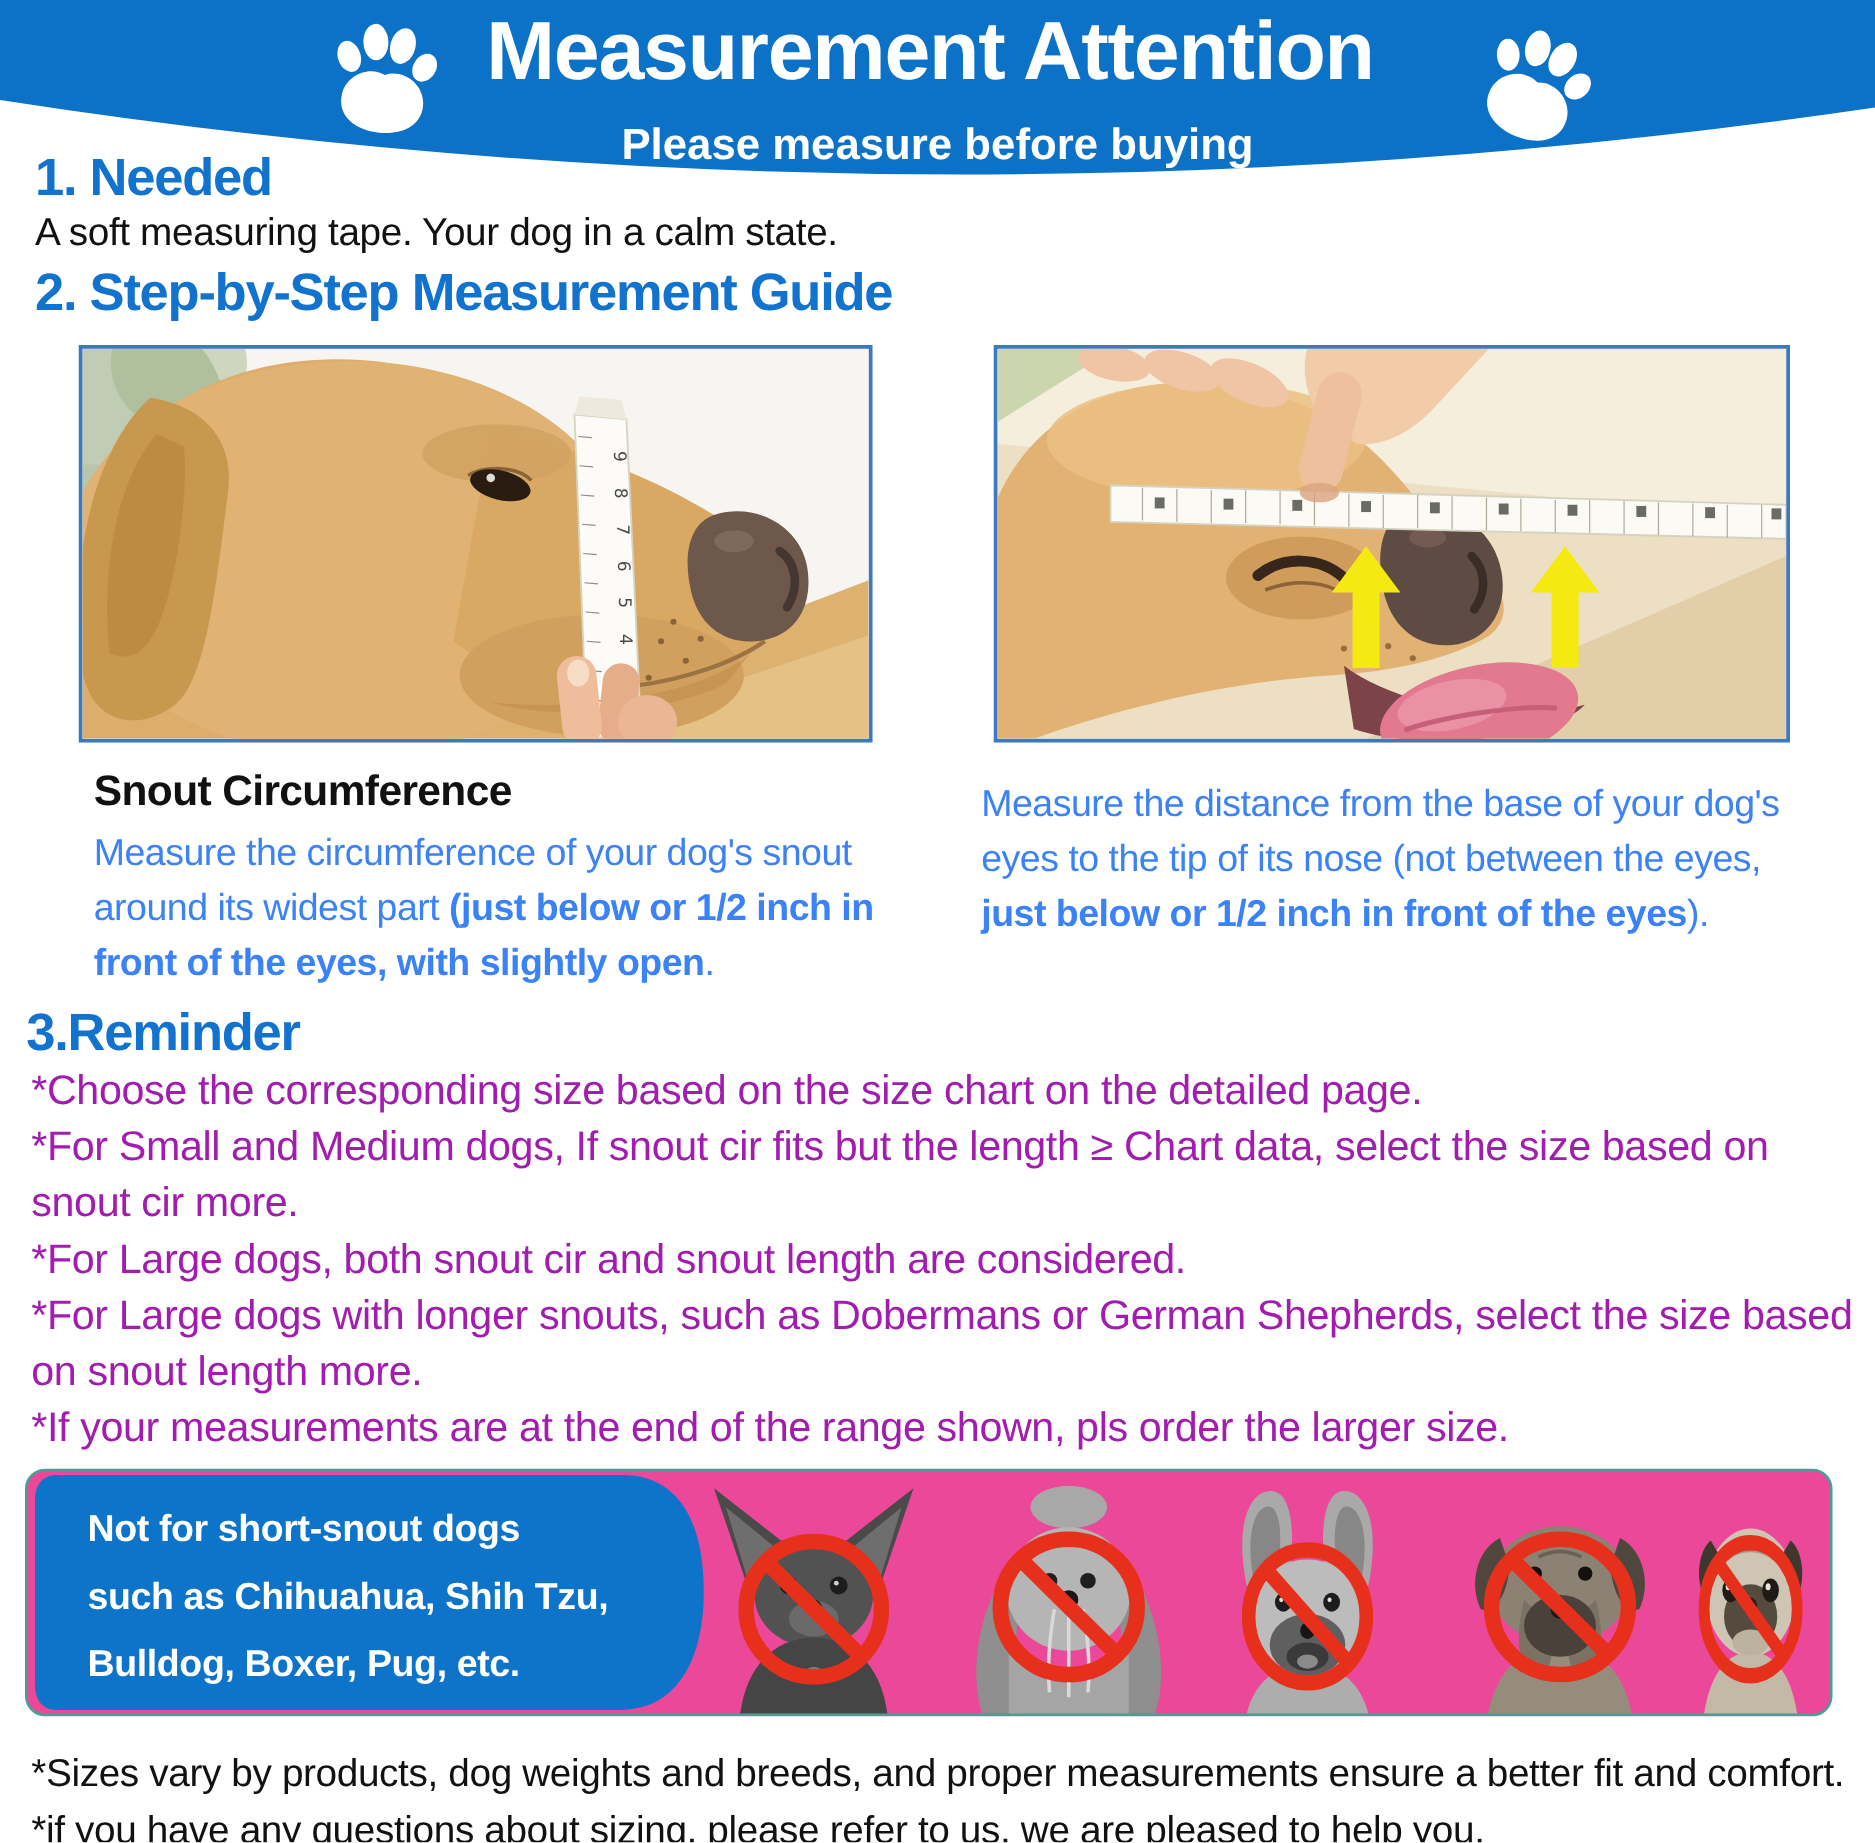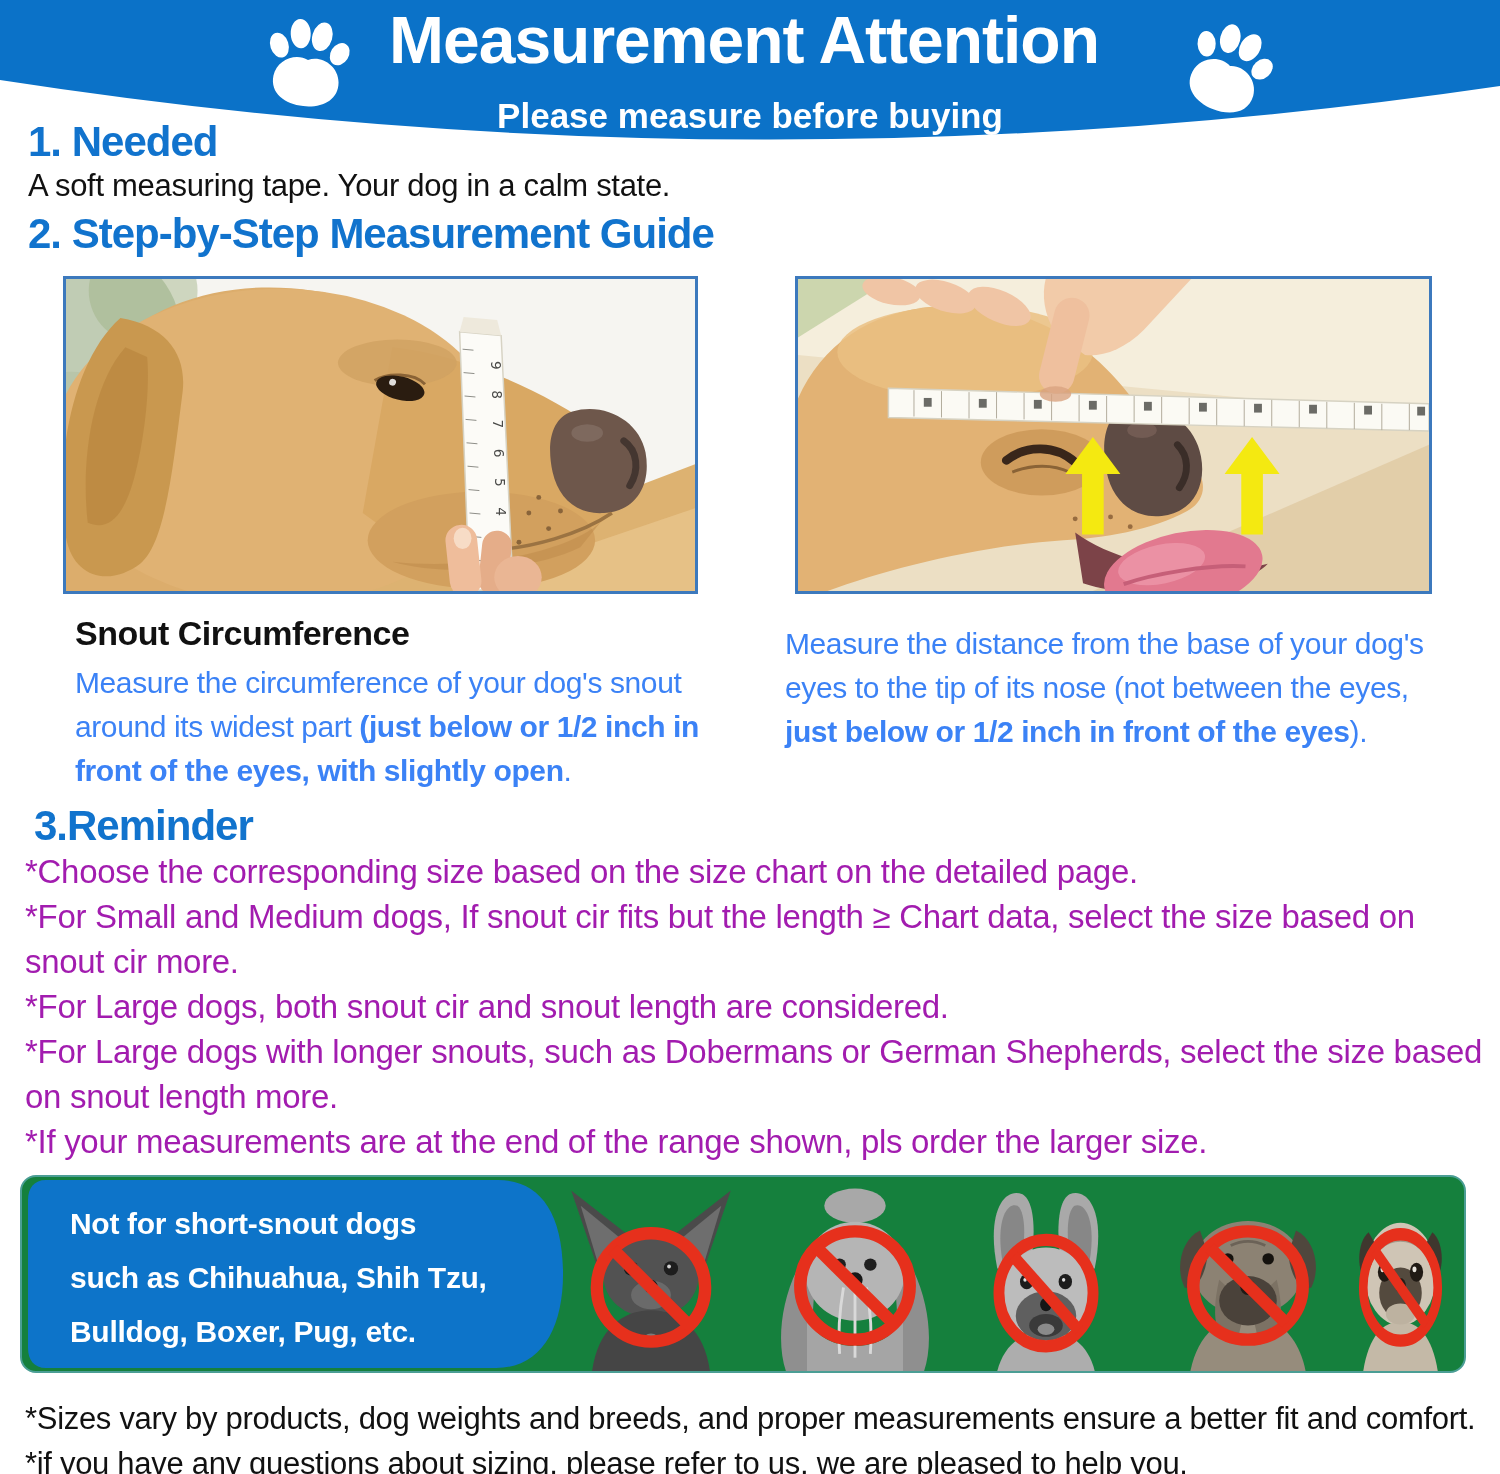--- a/index.html
+++ b/index.html
@@ -11,38 +11,38 @@
              font-size:66px;font-weight:900;letter-spacing:-1px;color:#fff;}
   .hdr-sub{position:absolute;top:73px;left:0;width:1500px;text-align:center;
            font-size:35px;font-weight:700;color:#fff;margin-top:23px;}
   .paw{position:absolute;width:100px;height:100px;}
   .paw-left{left:258px;top:10px;transform:rotate(6deg);}
   .paw-right{left:1180px;top:16px;transform:rotate(22deg);}
   
   .h-blue{position:absolute;font-size:42px;font-weight:800;letter-spacing:-1px;color:#1173cd;}
   .h-needed{left:28px;top:118px;}
   .h-guide{left:28px;top:210px;}
-  .h-reminder{left:34px;top:802px;}
+  .h-reminder{left:21px;top:802px;}
   .body-needed{position:absolute;left:28px;top:168px;font-size:31px;letter-spacing:-0.3px;}
   
   .photo{position:absolute;top:276px;height:312px;border:3px solid #3c79bd;overflow:hidden;background:#eee;}
   .photo-left{left:63px;width:629px;}
   .photo-right{left:795px;width:631px;}
   .photo svg{display:block;width:100%;height:100%;}
   
   .cap{position:absolute;top:614px;width:668px;}
   .cap-left{left:75px;}
   .cap-right{left:785px;}
   .cap h3{margin:0;font-size:34px;font-weight:800;letter-spacing:-0.5px;color:#111;}
   .cap p{margin:8px 0 0 0;font-size:30px;line-height:44px;letter-spacing:-0.4px;color:#3b82f6;}
   .cap p b{font-weight:800;}
   
   .rem{position:absolute;left:25px;top:849px;width:1462px;font-size:33px;line-height:45px;letter-spacing:-0.3px;color:#a21caf;}
   
-  .warn{position:absolute;left:20px;top:1175px;width:1442px;height:194px;background:#15803d;
+  .warn{position:absolute;left:20px;top:1175px;width:1442px;height:194px;background:#ec4899;
         border:2px solid #4b9e95;border-radius:16px;overflow:hidden;}
   .warn-blue-svg{position:absolute;left:0;top:0;}
   .warn-text{position:absolute;left:48px;top:20px;color:#fff;font-size:30px;font-weight:700;
              line-height:54px;letter-spacing:-0.3px;}
   .dog{position:absolute;bottom:0;height:190px;}
   .dog svg{display:block;width:100%;height:100%;}
   .dog-chihuahua{left:534px;width:190px;}
   .dog-shihtzu{left:737px;width:192px;}
   .dog-frenchie{left:940px;width:168px;}
   .dog-mastiff{left:1130px;width:192px;}

